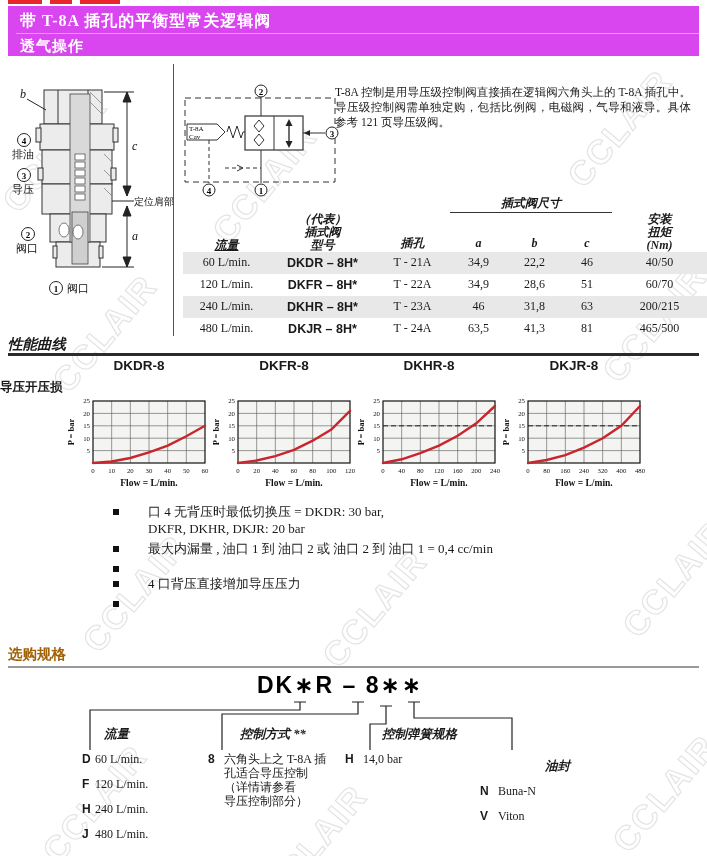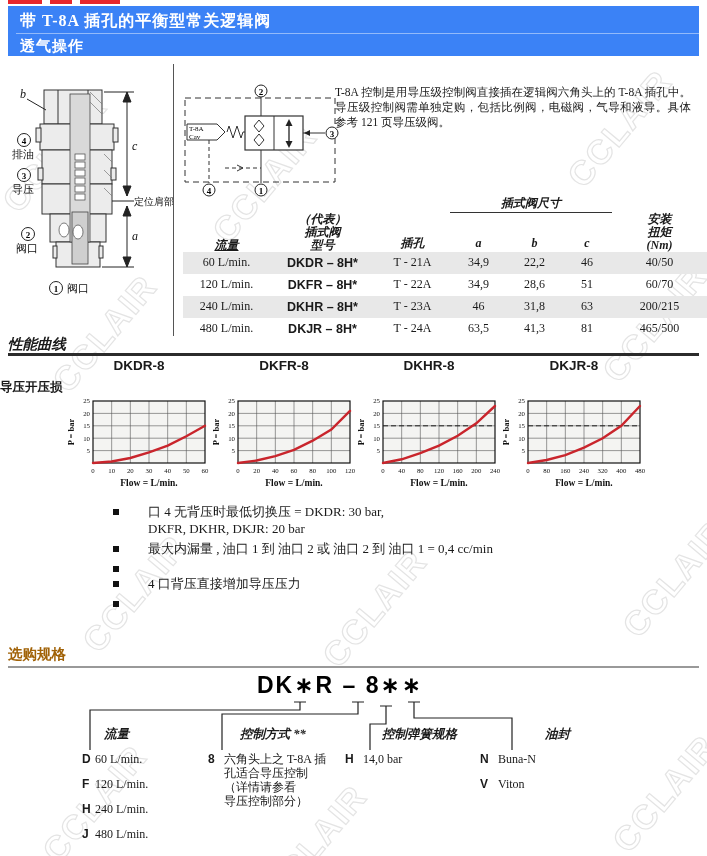--- a/index.html
+++ b/index.html
@@ -13,21 +13,21 @@
   svg.wm text{font-family:"Liberation Sans","DejaVu Sans",sans-serif;font-weight:bold;
               font-size:34px;fill:none;stroke:#e4e4e4;stroke-width:1.2px;letter-spacing:2px;}
 
   .z1{z-index:1;}
 
   
   #top-frag{left:8px;top:0;height:4px;width:150px;display:flex;gap:8px;}
   #top-frag span{display:block;height:4px;background:#e8262c;}
 
   
-  #band{left:8px;top:6px;width:691px;height:50px;background:#3b82f6;color:#fff;}
+  #band{left:8px;top:6px;width:691px;height:50px;background:#d946ef;color:#fff;}
   #band .t1{position:absolute;left:12px;top:5px;font-size:16px;font-weight:bold;letter-spacing:1px;}
   #band .mid{position:absolute;left:8px;right:0;top:27px;height:1px;background:rgba(255,255,255,0.45);}
   #band .t2{position:absolute;left:12px;top:31px;font-size:15px;font-weight:bold;letter-spacing:1px;}
 
   
   #intro{left:335px;top:85px;width:356px;font-size:11.5px;line-height:15px;text-align:justify;}
 
   
   #vdiv{left:173px;top:64px;width:1px;height:272px;background:#555;}
 
@@ -69,21 +69,21 @@
   .group .g-head{font-size:12.5px;font-weight:bold;font-style:italic;white-space:nowrap;}
   .group .opts{margin-top:9px;}
   .opt-row{display:flex;margin-bottom:11px;font-size:12px;line-height:14px;}
   .opt-row .ol{font-family:"Liberation Sans","DejaVu Sans",sans-serif;font-weight:bold;width:13px;flex:none;}
   .opt-row .ov{white-space:pre-line;}
   #group-0{left:82px;width:120px;}  #group-0 .g-head{margin-left:22px;}
   #group-1{left:208px;width:120px;} #group-1 .g-head{margin-left:32px;}
   #group-1 .opt-row .ol{width:16px;}
   #group-2{left:345px;width:130px;} #group-2 .g-head{margin-left:37px;}
   #group-2 .opt-row .ol{width:18px;}
-  #group-3{left:480px;width:110px;} #group-3 .g-head{margin-left:65px;}
+  #group-3{left:480px;width:110px;} #group-3 .g-head{margin-left:65px;margin-top:32px;}
   #group-3 .opt-row .ol{width:18px;}
 </style>
 </head>
 <body>
 
 <div id="page">
 
   <div id="wm-layer">
     <svg class="wm" style="left:-20px;top:120px;transform:rotate(-50deg);" width="160" height="50">
         <text x="0" y="38">CCLAIR</text>

